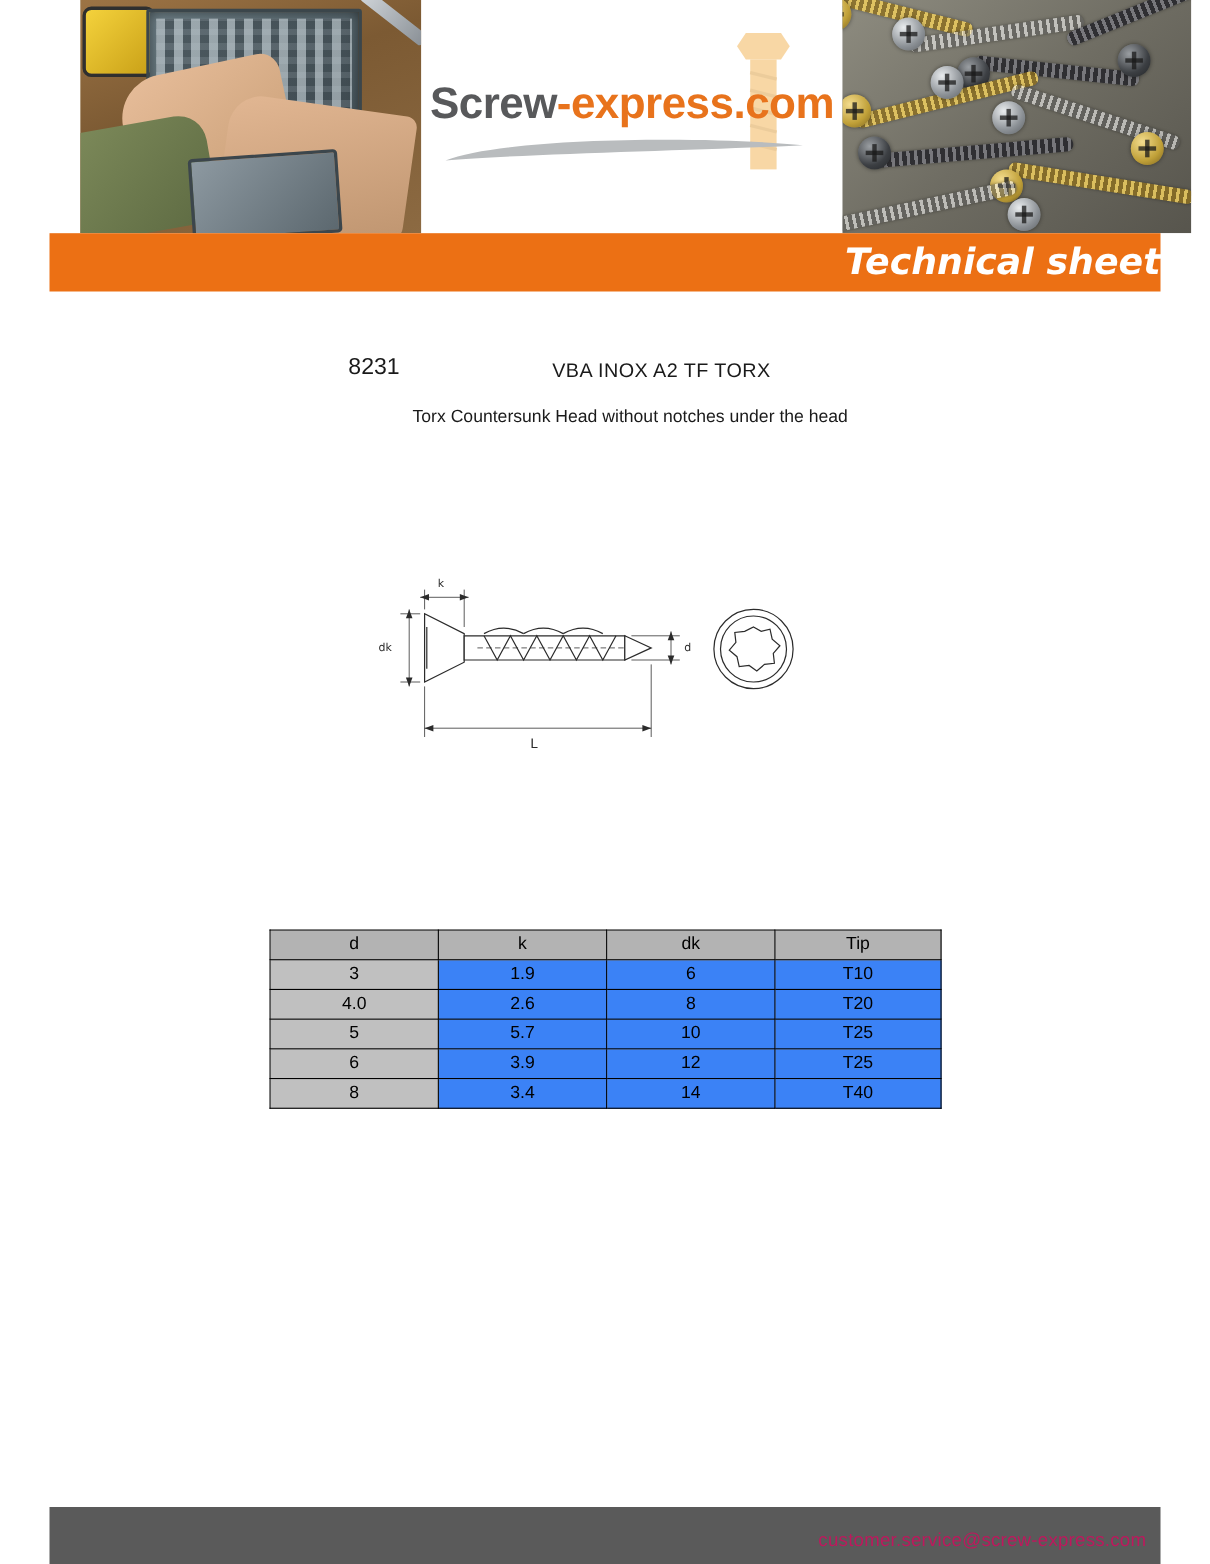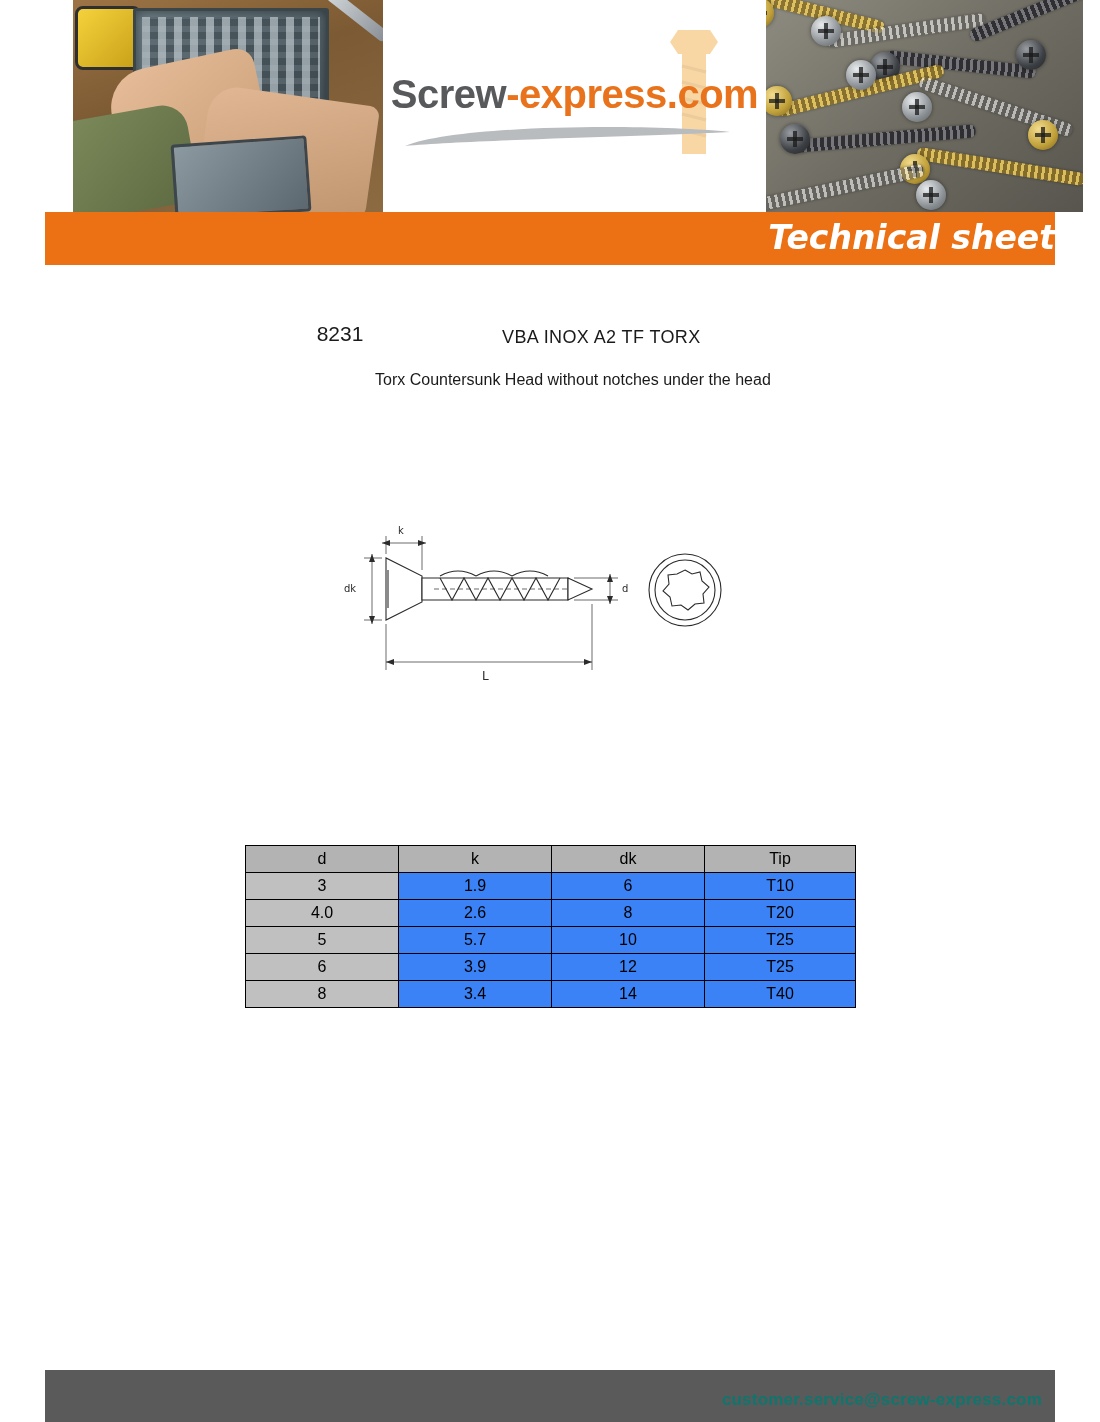--- a/index.html
+++ b/index.html
@@ -283,23 +283,23 @@
     left: 45px;
     top: 1370px;
     width: 1010px;
     height: 52px;
     background: #5a5a5a;
   }
   .footer-email {
     position: absolute;
     right: 58px;
     top: 1390px;
-    color: #0f766e;
+    color: #be185d;
     font-size: 17px;
-    font-weight: bold;
+    font-weight: normal;
     letter-spacing: 0.2px;
   }
   .watermark {
     position: absolute;
     left: 740px;
     top: 318px;
     font-size: 20px;
     color: #f2f2f2;
     letter-spacing: 2px;
   }

